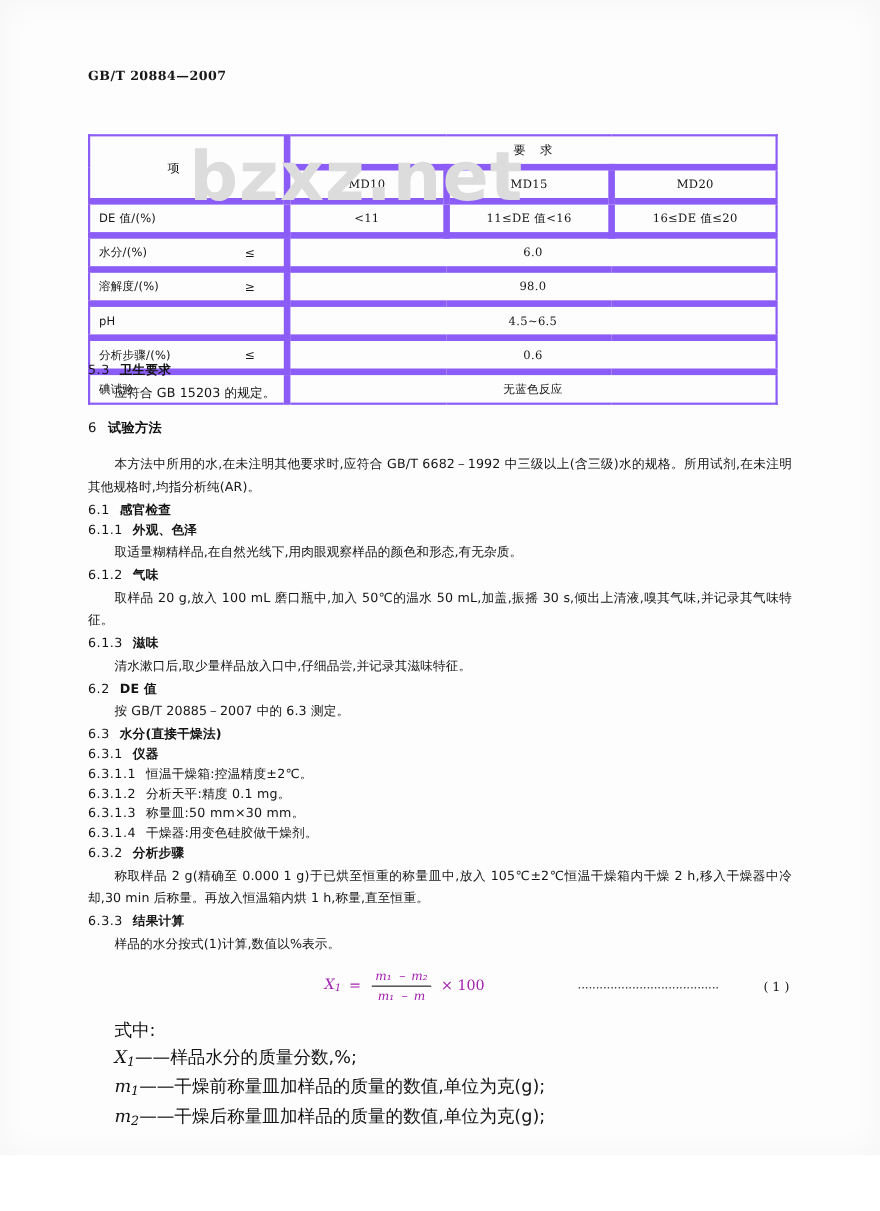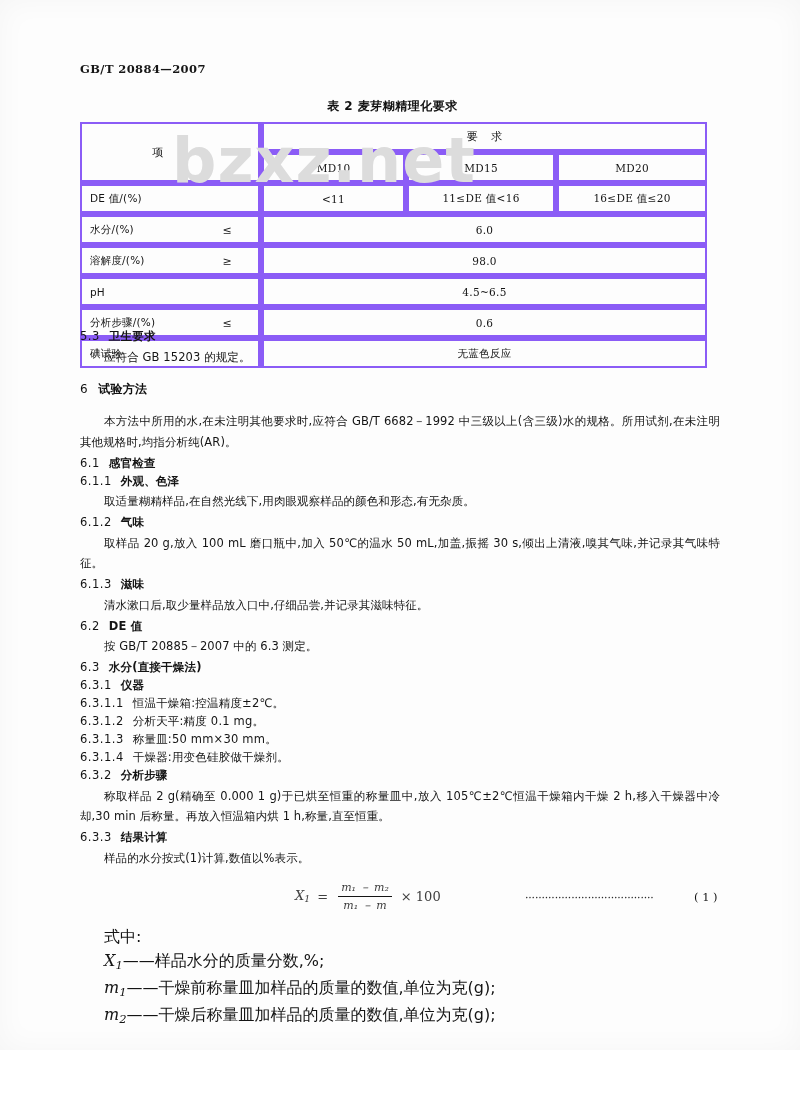--- a/index.html
+++ b/index.html
@@ -197,21 +197,21 @@
     margin: 6px 0 2px 0;
   }
   .formula {
     position: absolute;
     left: 215px;
     top: 4px;
     display: flex;
     align-items: center;
     font-family: "DejaVu Serif", "Liberation Serif", serif;
     font-size: 13px;
-    color: #404040;
+    color: #a21caf;
   }
   .formula .lhs { font-style: italic; }
   .formula .eq { margin: 0 7px; }
   .frac {
     display: inline-flex;
     flex-direction: column;
     align-items: center;
     margin: 0 3px;
     font-size: 11px;
   }
@@ -278,21 +278,20 @@
     background: #e2e2e2;
   }
 </style>
 </head>
 <body>
 
 <div id="page">
 
   <div class="doc-header">GB/T 20884—2007</div>
 
-  <div class="table-title">表 2  麦芽糊精理化要求</div>
 
   <div class="watermark">bzxz.net</div>
 
   <table class="spec">
     <colgroup>
       <col style="width:180px">
       <col style="width:145px">
       <col style="width:150px">
       <col style="width:150px">
     </colgroup>

